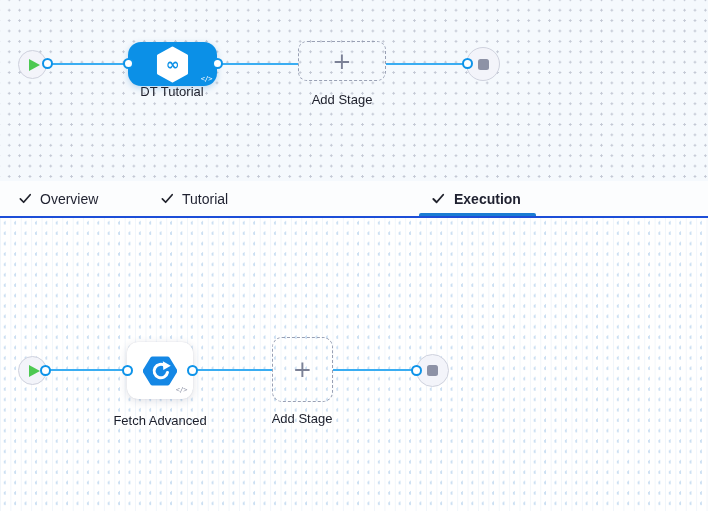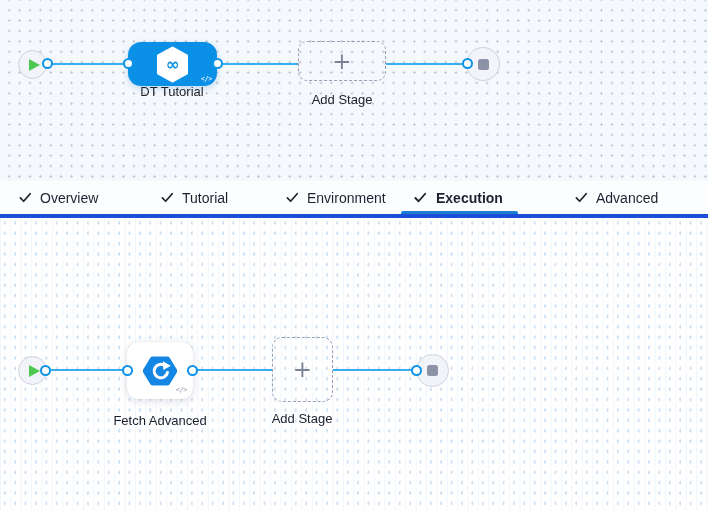--- a/index.html
+++ b/index.html
@@ -14,36 +14,36 @@
     position:absolute; left:0; top:0; width:708px; height:181px;
     background-color:#f5f9fd;
     background-image: radial-gradient(#c3c8d4 1px, rgba(195,200,212,0) 1.3px);
     background-size:10.4px 10.4px;
     background-position:4px 5px;
   }
 
   
   .tabbar {
     position:absolute; left:0; top:181px; width:708px; height:37px;
-    background:#fcfdfe; border-bottom:4px solid #1d4ed8;
+    background:#fcfdfe; border-bottom:2px solid #1d4ed8;
   }
   .tab {
     position:absolute; top:0; height:100%;
     display:flex; align-items:center; gap:7px;
     font-size:14px; color:#1f2130; cursor:pointer; white-space:nowrap;
   }
   .tab.active { font-weight:700; }
   .tab .underline {
     position:absolute; left:-12px; right:-15px; bottom:0; height:3px;
     background:#1b7cd3; border-radius:2px 2px 0 0;
   }
   .tab-overview    { left:18px; }
   .tab-service     { left:160px; }
   .tab-environment { left:285px; }
-  .tab-execution   { left:413px;gap:8px; }
+  .tab-execution   { left:431px;gap:8px; }
   .tab-advanced    { left:574px; }
 
   
   .canvas-bottom {
     position:absolute; left:0; top:218px; width:708px; height:293px;
     background-color:#ffffff;
     background-image:
       radial-gradient(1.1px 2.1px at 5px 5px, #cbdff2 80%, rgba(203,223,242,0) 100%),
       linear-gradient(to right, #f1f6fb 1px, rgba(241,246,251,0) 1px);
     background-size:10.4px 10.4px, 10.4px 10.4px;
@@ -146,41 +146,29 @@
     <span>Overview</span>
   </div>
 
   <div class="tab tab-service">
     <svg width="15" height="15" viewBox="0 0 16 16">
       <path d="M2.5 8.5l3.5 3.5 7-8" stroke="#20222c" stroke-width="1.8" fill="none" stroke-linecap="round" stroke-linejoin="round"></path>
     </svg>
     <span>Tutorial</span>
   </div>
 
-  <div class="tab tab-environment">
-    <svg width="15" height="15" viewBox="0 0 16 16">
-      <path d="M2.5 8.5l3.5 3.5 7-8" stroke="#20222c" stroke-width="1.8" fill="none" stroke-linecap="round" stroke-linejoin="round"></path>
-    </svg>
-    <span>Environment</span>
-  </div>
 
   <div class="tab tab-execution active">
     <svg width="15" height="15" viewBox="0 0 16 16">
       <path d="M2.5 8.5l3.5 3.5 7-8" stroke="#20222c" stroke-width="2" fill="none" stroke-linecap="round" stroke-linejoin="round"></path>
     </svg>
     <span>Execution</span>
     <div class="underline"></div>
   </div>
 
-  <div class="tab tab-advanced">
-    <svg width="15" height="15" viewBox="0 0 16 16">
-      <path d="M2.5 8.5l3.5 3.5 7-8" stroke="#20222c" stroke-width="1.8" fill="none" stroke-linecap="round" stroke-linejoin="round"></path>
-    </svg>
-    <span>Advanced</span>
-  </div>
 </div>
 
 <div class="canvas-bottom">
 
   <div class="edge" style="left:45px; top:151px; width:82px;"></div>
   <div class="edge" style="left:192px; top:151px; width:80px;"></div>
   <div class="edge" style="left:333px; top:151px; width:83px;"></div>
 
   <div class="round-node" style="left:18px; top:138px; width:29px; height:29px;">
     <div class="play-tri"></div>

